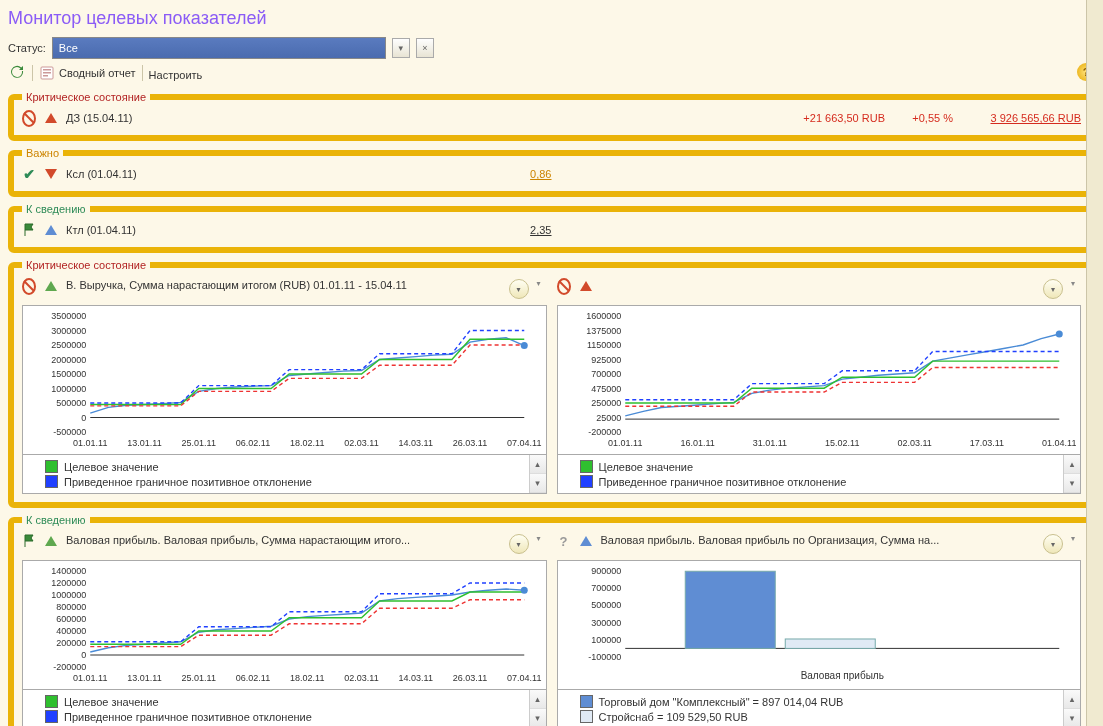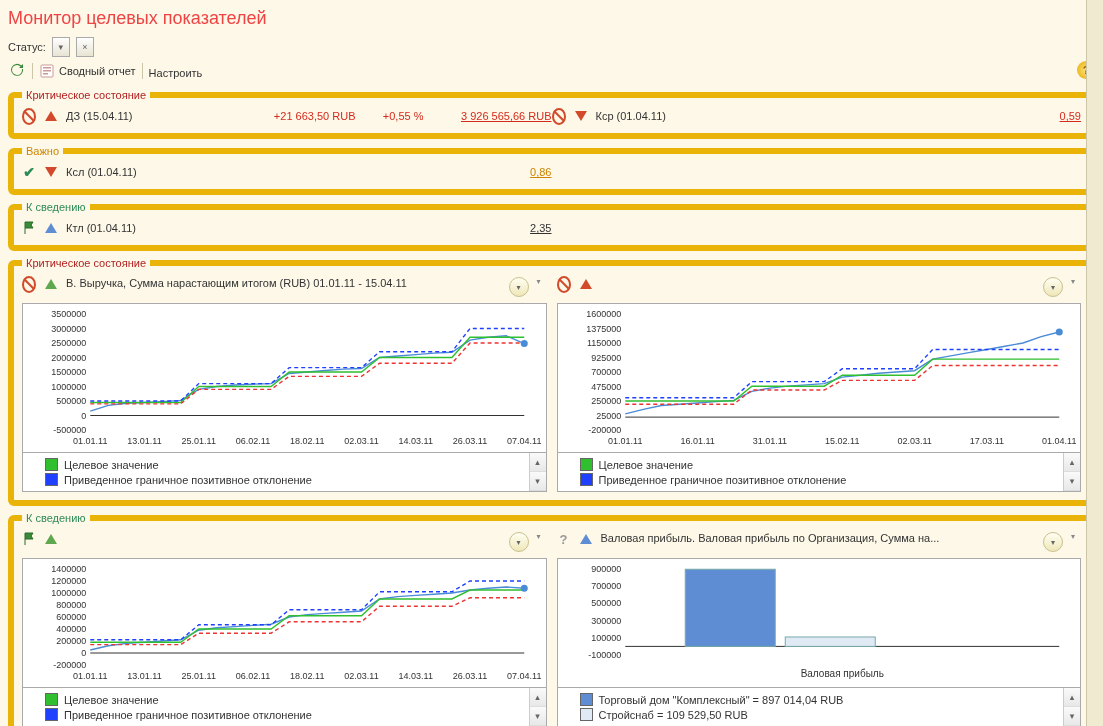--- a/index.html
+++ b/index.html
@@ -4,21 +4,21 @@
 <style>
   body {
     margin: 0;
     padding: 8px;
     font-family: Arial, sans-serif;
     font-size: 11px;
     background: #fdf8e8;
     color: #333;
   }
   .page-title {
-    color: #ef4444;
+    color: #8b5cf6;
     font-size: 18px;
     font-weight: normal;
     margin: 0 0 8px 0;
   }
   .status-row {
     display: flex;
     align-items: center;
     gap: 6px;
   }
   .status-select {
@@ -253,20 +253,23 @@
   }
   svg { display: block; }
 </style>
 </head>
 <body>
 
 <h1 class="page-title">Монитор целевых показателей</h1>
 
 <div class="status-row">
   <span>Статус:</span>
+  <div class="status-select">
+    <span>Все</span>
+  </div>
   <span class="select-btn">▾</span>
   <span class="select-btn">×</span>
 </div>
 
 <div class="toolbar">
   <span class="icon-btn">
     <svg width="16" height="16" viewBox="0 0 16 16">
         <path d="M8 3a5 5 0 1 0 4.9 4H14a6 6 0 1 1-1.8-3.5L14 2v4h-4l1.5-1.5A5 5 0 0 0 8 3z" fill="#3a8a3a"></path>
       </svg>
   </span>
@@ -292,30 +295,20 @@
       <span class="status-icon">
           <span class="circle-stop"></span>
         </span>
       <span class="status-icon">
           <span class="triangle-up tri-red-up"></span>
         </span>
       <span class="label-text">ДЗ (15.04.11)</span>
       <span class="val-red push-right">+21 663,50 RUB</span>
       <span class="val-red" style="width:60px;text-align:right">+0,55 %</span>
       <span class="val-link" style="width:120px;text-align:right">3 926 565,66 RUB</span>
-    </div>
-    <div class="half">
-      <span class="status-icon">
-          <span class="circle-stop"></span>
-        </span>
-      <span class="status-icon">
-          <span class="triangle-down tri-red-down"></span>
-        </span>
-      <span class="label-text">Кср (01.04.11)</span>
-      <span class="val-link push-right">0,59</span>
     </div>
   </div>
 </fieldset>
 
 <fieldset class="group">
   <legend class="legend-warn">Важно</legend>
   <div class="row">
     <div class="half">
       <span class="status-icon check-green">✔</span>
       <span class="status-icon">
@@ -470,20 +463,21 @@
     <div class="chart-panel">
       <div class="chart-header">
         <span class="status-icon flag-green">
           <svg width="14" height="14" viewBox="0 0 14 14">
               <path d="M3 1v12M3 1h8l-2 3 2 3H3" fill="#3a8a3a" stroke="#2a6a2a"></path>
             </svg>
         </span>
         <span class="status-icon">
             <span class="triangle-up tri-green-up"></span>
           </span>
+        <span class="label-text">Валовая прибыль. Валовая прибыль, Сумма нарастающим итого...</span>
         <span class="dropdown-round">▾</span>
         <span class="dropdown-toggle">▾</span>
       </div>
       <div class="chart-box" id="chart2">
           <svg width="100%" height="120" viewBox="0 0 500 120">
             <line x1="56" y1="90" x2="490" y2="90" stroke="#333"></line>
             <text x="52" y="105" font-size="9" text-anchor="end" fill="#333">-200000</text>
             <text x="52" y="93" font-size="9" text-anchor="end" fill="#333">0</text>
             <text x="52" y="81" font-size="9" text-anchor="end" fill="#333">200000</text>
             <text x="52" y="69" font-size="9" text-anchor="end" fill="#333">400000</text>

